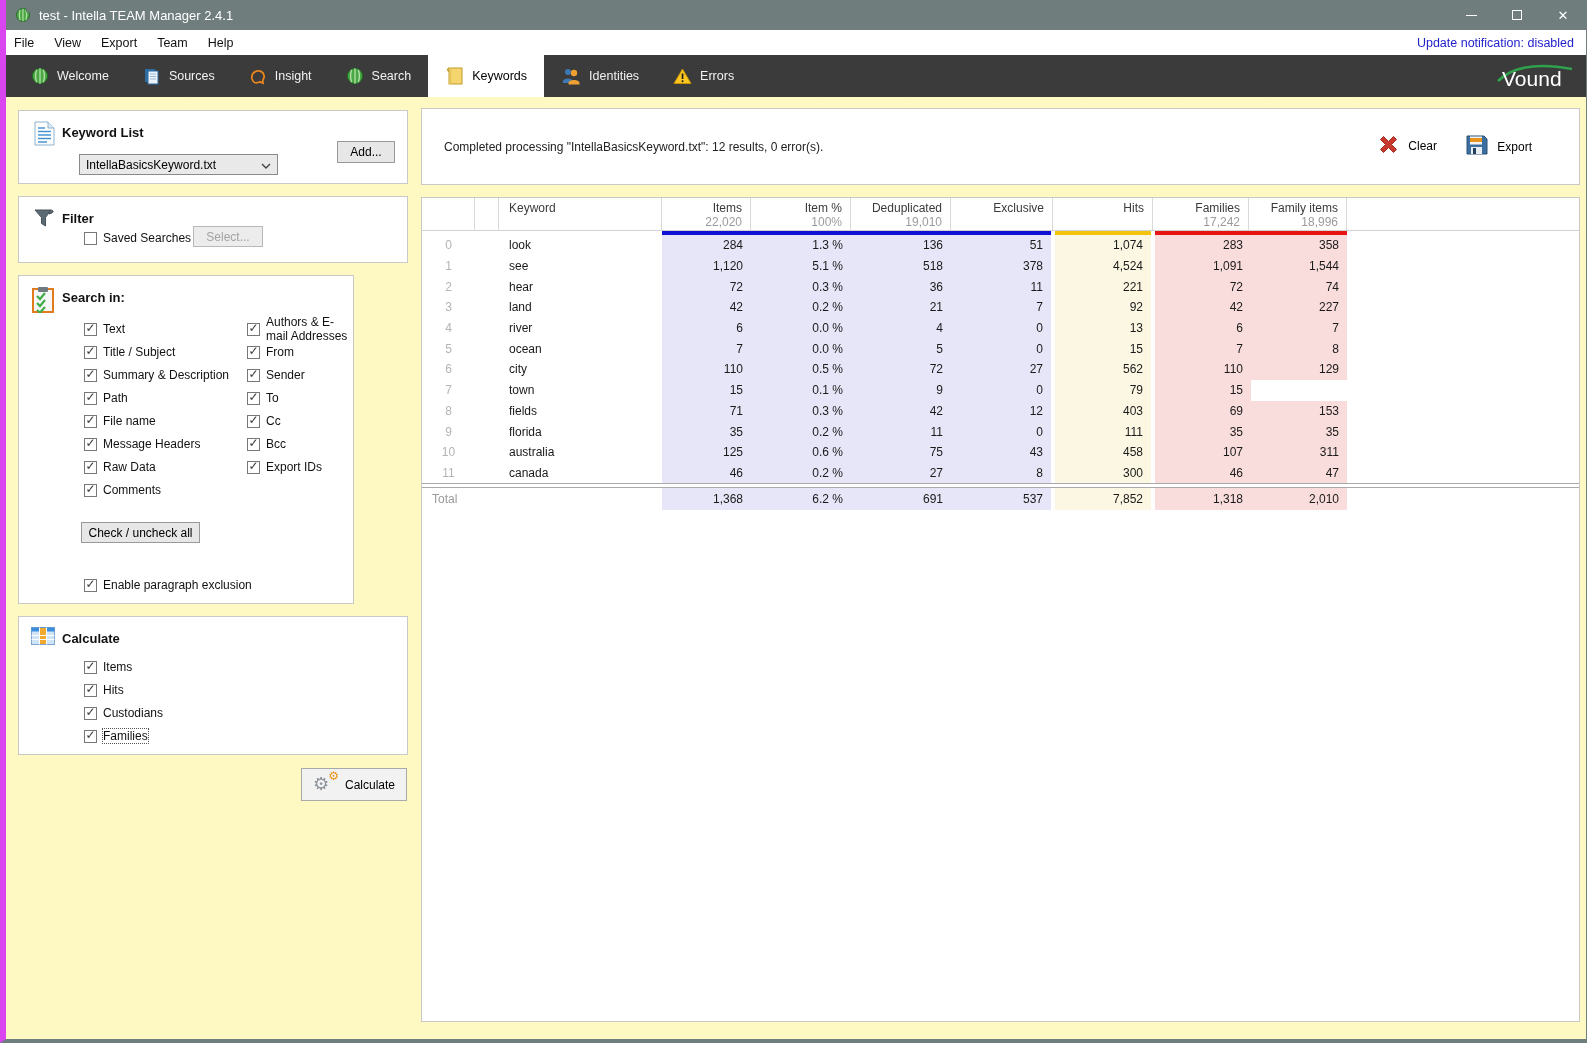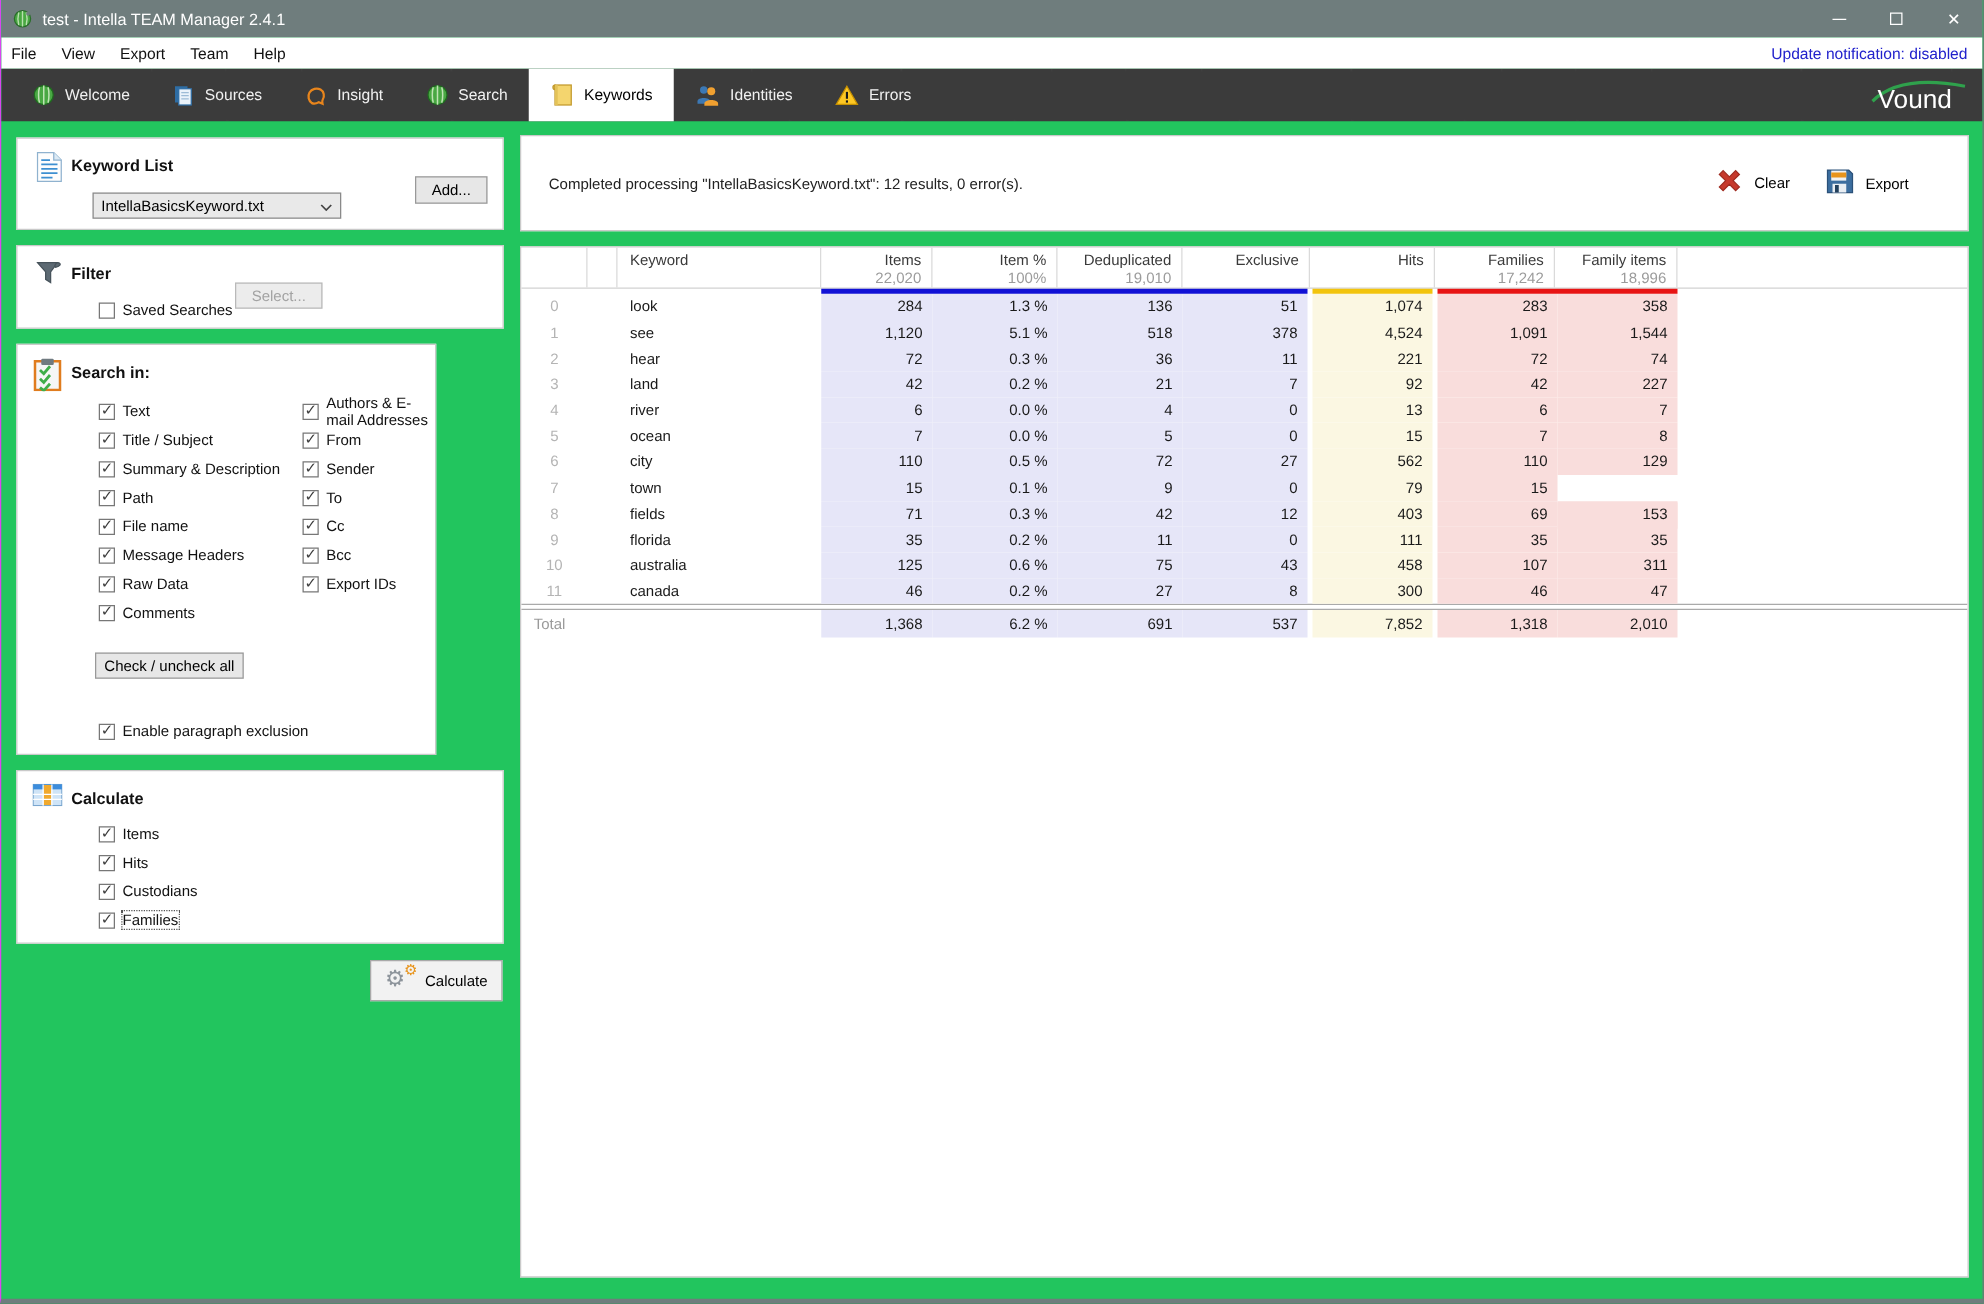--- a/index.html
+++ b/index.html
@@ -1,19 +1,19 @@
 <!DOCTYPE html>
 <html><head>
 <meta charset="utf-8">
 <style>
   * { margin:0; padding:0; box-sizing:border-box; }
   html,body { background:#555; }
   body { font-family:"Liberation Sans", sans-serif; }
-  .app { position:relative; width:1587px; height:1043px; background:#22c55e; overflow:hidden;
-         border-left:1px solid #d946ef; border-right:1px solid #6f7d7d; border-bottom:4px solid #6f7d7d; }
+  .app { position:relative; width:1587px; height:1043px; background:#fef9c3; overflow:hidden;
+         border-left:6px solid #d946ef; border-right:1px solid #6f7d7d; border-bottom:4px solid #6f7d7d; }
 
   
   .titlebar { position:absolute; left:0; top:0; width:100%; height:30px; background:#6f7d7d;
               display:flex; align-items:center; color:#fff; font-size:13px; }
   .titlebar .appicon { margin:0 8px 0 9px; display:flex; }
   .win-controls { margin-left:auto; display:flex; height:100%; }
   .win-btn { width:46px; height:100%; display:flex; align-items:center; justify-content:center; color:#fff; }
   .glyph-min { width:11px; height:1px; background:#fff; display:block; }
   .glyph-max { width:10px; height:10px; border:1px solid #fff; display:block; }
   .glyph-close { font-size:13px; line-height:1; }
@@ -232,21 +232,21 @@
   </div>
 
   <div class="box" style="left:12px; top:196px; width:390px; height:67px;">
     <span class="box-icon" style="top:12px;">
       <svg width="22" height="20" viewBox="0 0 22 20">
           <path d="M1 1 H17 L11.5 8.5 V17 L7.5 14.5 V8.5 Z" fill="#5d6a73" stroke="#47535b"></path>
           <path d="M15 5 C19 4 20 2.5 18.5 1.5 C17 0.6 14.5 1.5 15 5" fill="#5d6a73" stroke="#47535b"></path>
         </svg>
     </span>
     <span class="box-title">Filter</span>
-    <div class="cbrow" style="position:absolute; left:65px; top:43px;">
+    <div class="cbrow" style="position:absolute; left:65px; top:33px;">
       <span class="cb"></span>
       <span class="cblabel">Saved Searches</span>
     </div>
     <div class="btn disabled" style="position:absolute; left:174px; top:29px; width:70px; height:21px;">Select...</div>
   </div>
 
   <div class="box" style="left:12px; top:275px; width:336px; height:329px;">
     <span class="box-icon" style="left:12px;">
       <svg width="24" height="27" viewBox="0 0 24 27">
           <rect x="2" y="3" width="20" height="23" fill="#f6f6f6" stroke="#e07c1e" stroke-width="2"></rect>

